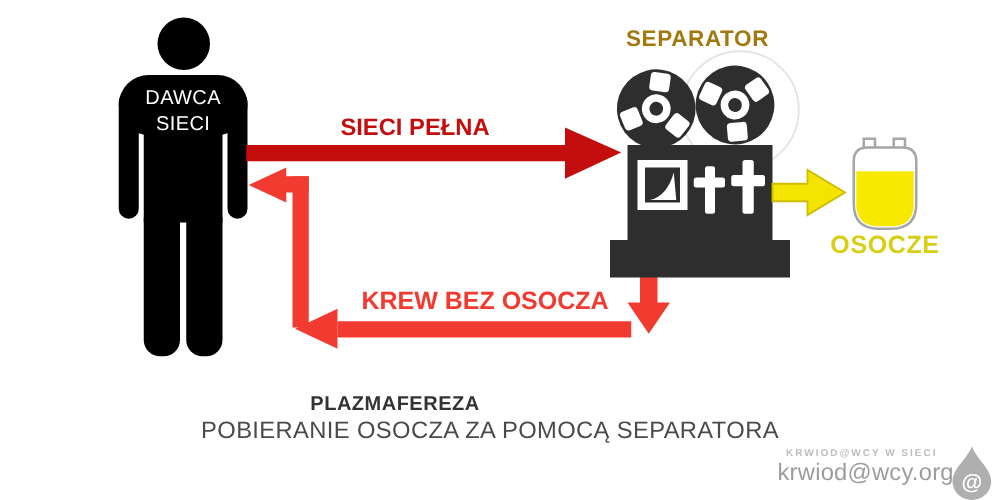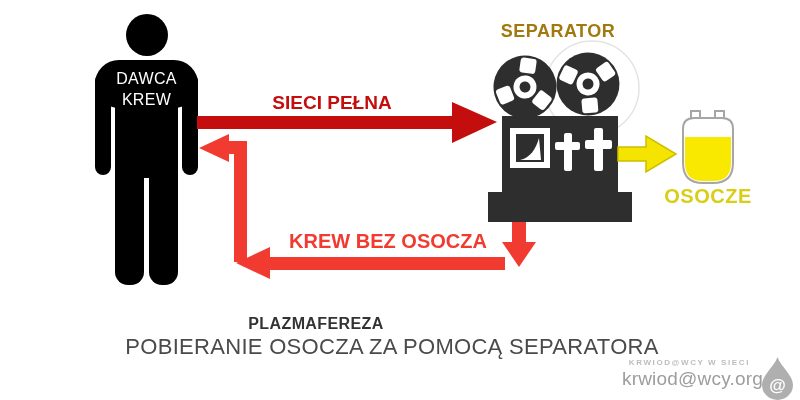--- a/index.html
+++ b/index.html
@@ -11,21 +11,21 @@
   .label{position:absolute;text-align:center;white-space:nowrap;}
   .donor-label{
     left:93px;top:68px;width:107px;
     font-weight:normal;font-size:16px;line-height:21px;letter-spacing:.3px;
   }
   .whole-blood-label{left:232px;top:92px;width:200px;font-weight:bold;font-size:19px;}
   .separator-label{left:483px;top:21px;width:150px;font-weight:bold;font-size:18px;letter-spacing:.5px;}
   .return-blood-label{left:288px;top:230px;width:200px;font-weight:bold;font-size:20px;}
   .osocze-label{left:608px;top:185px;width:200px;font-weight:bold;font-size:20px;letter-spacing:.5px;}
   .caption-title{left:0;top:315px;width:632px;font-weight:bold;font-size:16px;letter-spacing:.4px;}
-  .caption-subtitle{left:0;top:334px;width:784px;font-size:22px;letter-spacing:.3px;}
+  .caption-subtitle{left:0;top:334px;width:784px;font-size:19px;letter-spacing:.3px;}
   .wm1{left:402px;top:358px;width:348px;text-align:right;font-size:8px;font-weight:bold;letter-spacing:1.6px;}
   .wm2{left:402px;top:368px;width:361px;text-align:right;font-size:19px;letter-spacing:.2px;}
 </style>
 </head>
 <body>
 
 <div class="canvas">
 
   <svg class="art" width="800" height="400" viewBox="0 0 800 400">
 
@@ -99,21 +99,21 @@
     </g>
 
     <g transform="translate(762,357)">
       <path d="M15.5,0 C19,10 31,18 31,28 A15.5,15 0 1 1 0,28 C0,18 12,10 15.5,0 Z" fill="#AFAFAF"></path>
       <text x="15.5" y="34" text-anchor="middle" fill="#FFFFFF" font-size="17" font-weight="bold">@</text>
     </g>
   </svg>
 
   <div class="label donor-label" style="color: rgb(255, 255, 255);">
     <div>DAWCA</div>
-    <div>KREW</div>
+    <div>SIECI</div>
   </div>
 
   <div class="label whole-blood-label" style="color: rgb(196, 14, 14);">SIECI PEŁNA</div>
 
   <div class="label return-blood-label" style="color: rgb(242, 59, 48);">KREW BEZ OSOCZA</div>
 
   <div class="label separator-label" style="color: rgb(161, 121, 15);">SEPARATOR</div>
 
   <div class="label osocze-label" style="color: rgb(216, 206, 22);">OSOCZE</div>
 

